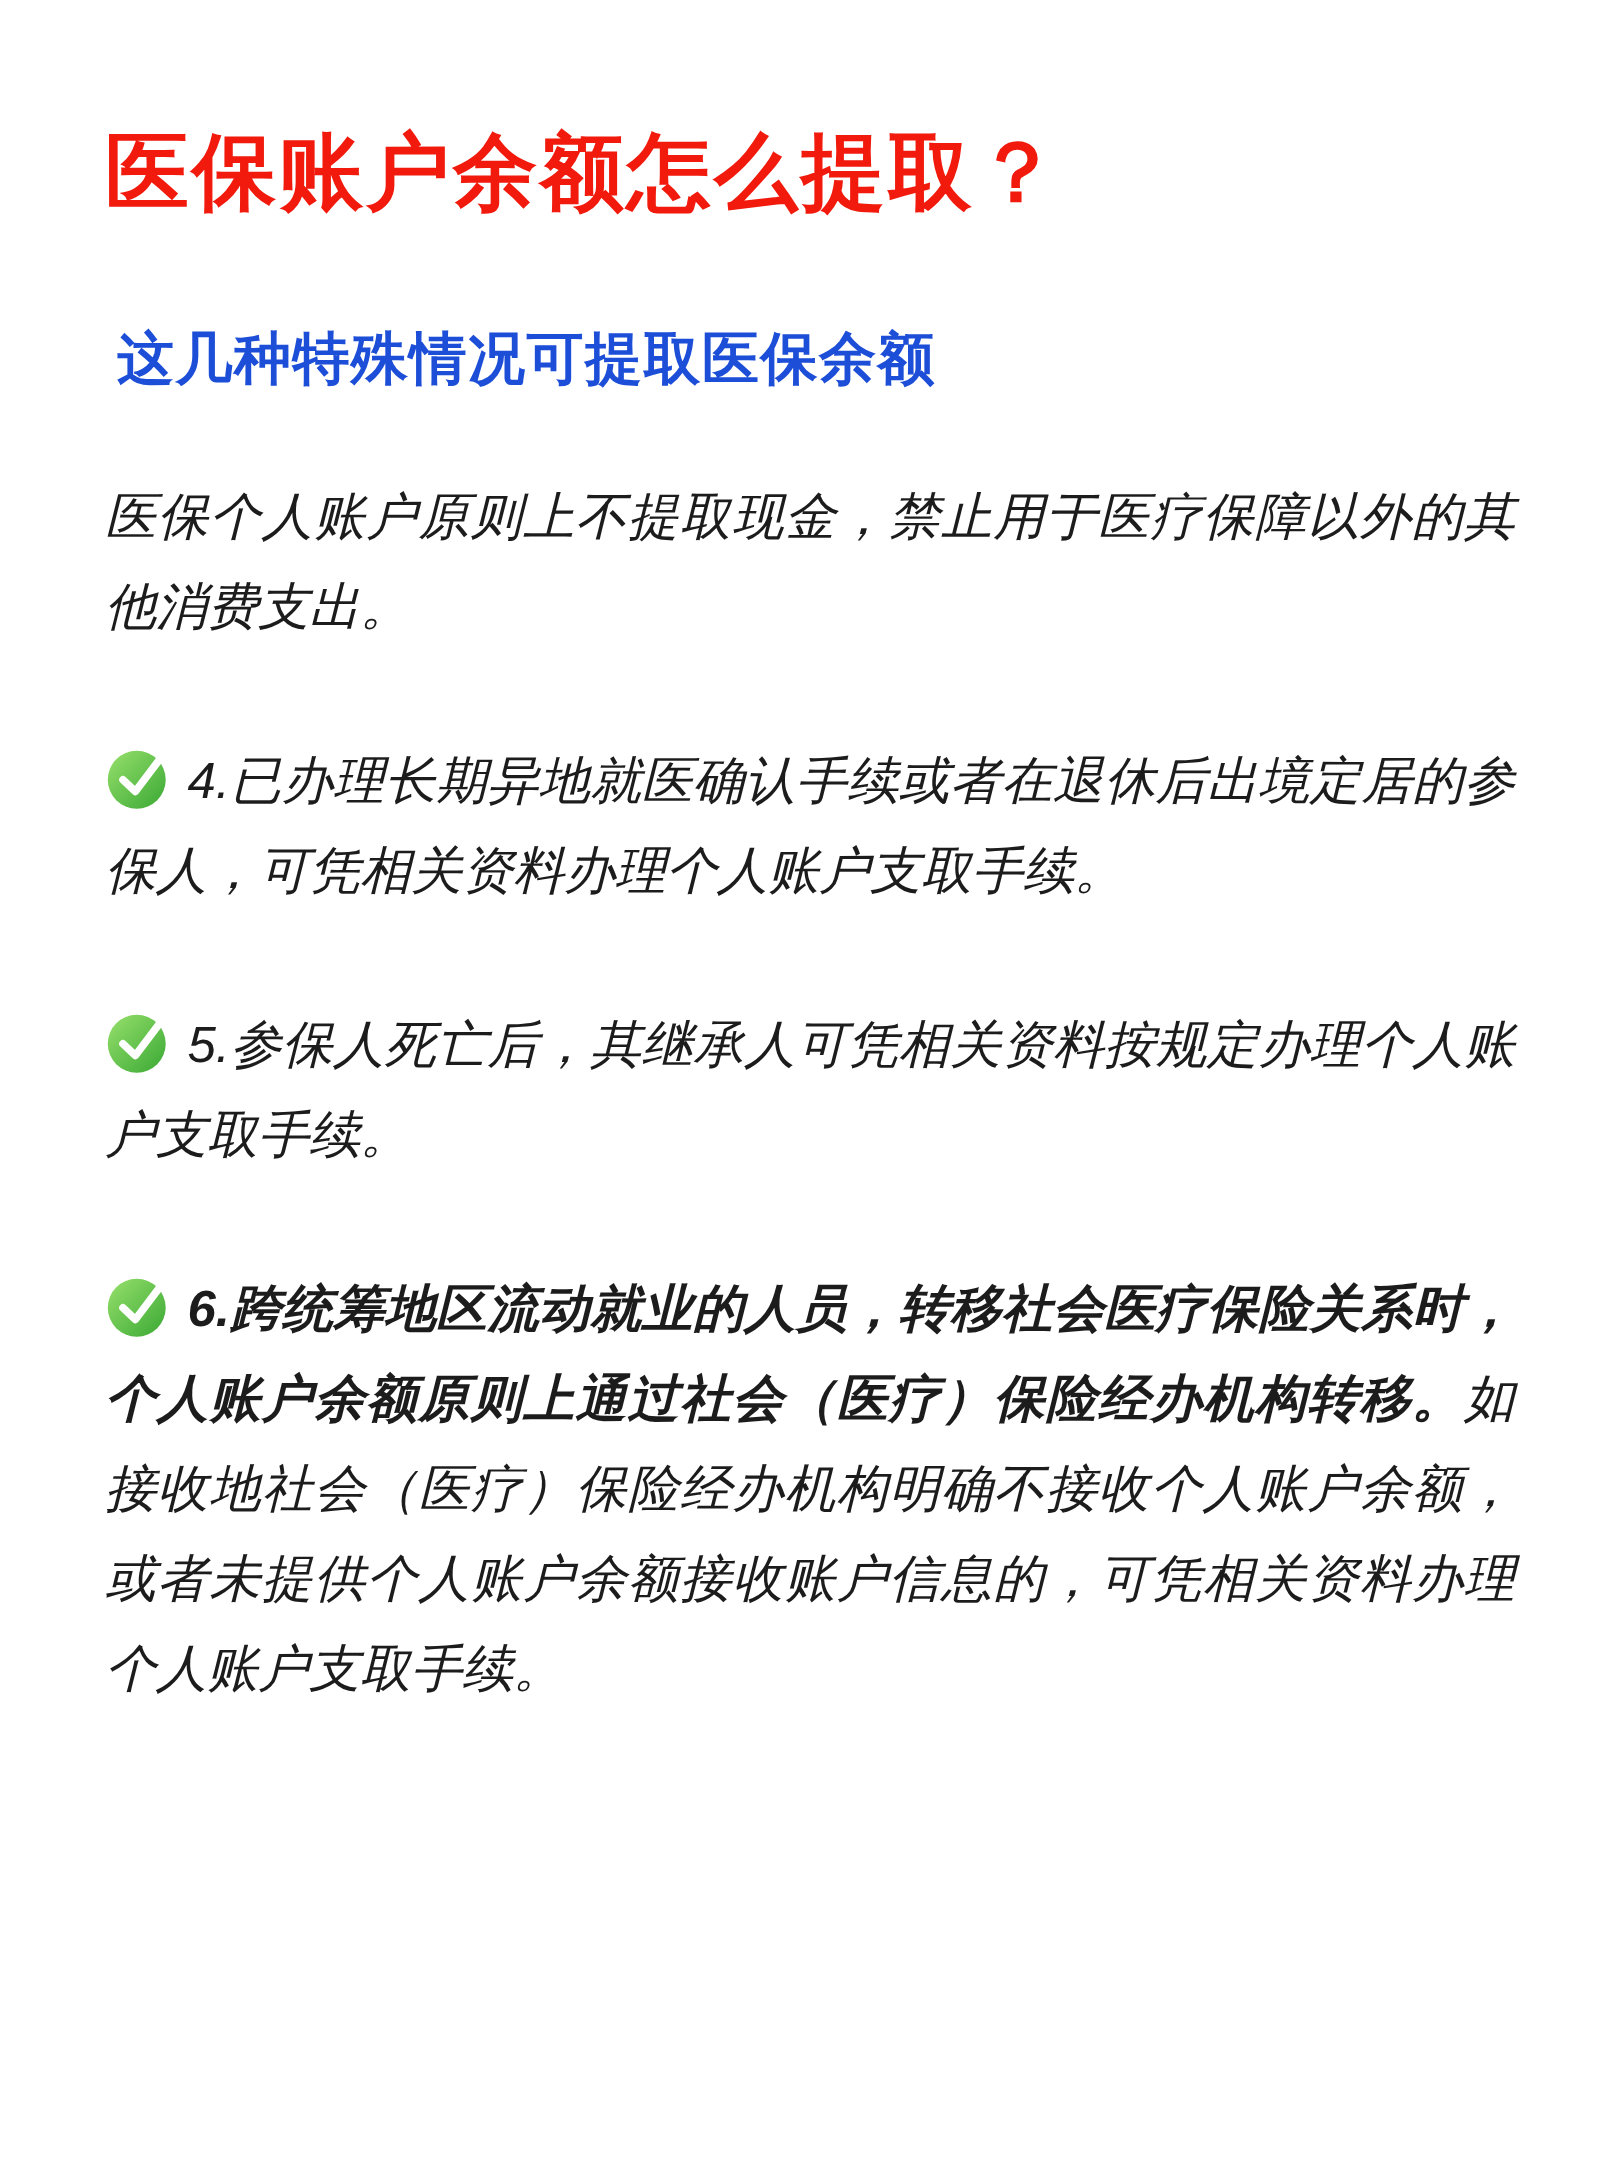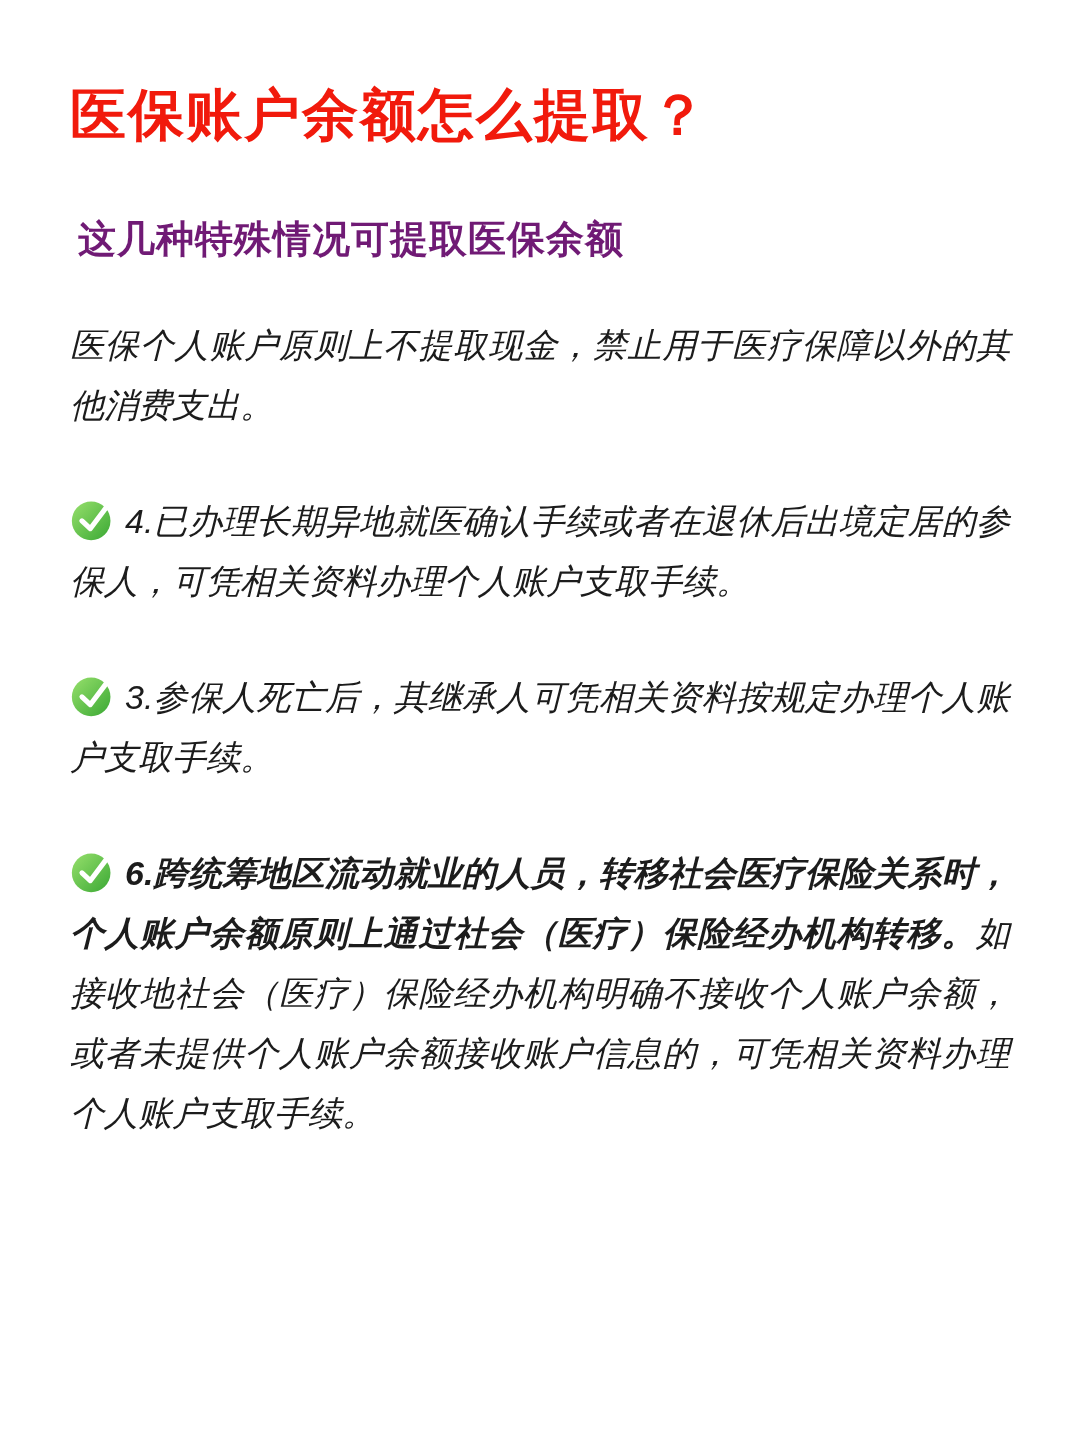--- a/index.html
+++ b/index.html
@@ -21,21 +21,21 @@
     margin: 26px 0 0 0;
     font-size: 56px;
     font-weight: 900;
     letter-spacing: 2px;
     color: #f11a0c;
   }
   .subtitle {
     margin: 60px 8px 0 8px;
     font-size: 38px;
     font-weight: 800;
-    color: #701a75;
+    color: #1d4ed8;
     letter-spacing: 1px;
   }
   .para {
     margin: 50px 0 0 0;
     font-size: 34px;
     line-height: 60px;
     text-align: justify;
     color: #1c1c1c;
     font-style: italic;
   }
@@ -76,21 +76,21 @@
 
 
   <p class="para item"><span class="check"><svg viewBox="0 0 50 50" width="46" height="46">
           <circle cx="23" cy="27" r="21" fill="url(#checkGrad)"></circle>
           <path d="M13 27 L22 35.5 L40.5 11" fill="none" stroke="#ffffff" stroke-width="5.5" stroke-linecap="round" stroke-linejoin="round"></path>
         </svg></span><span class="bold"></span><span>4.已办理长期异地就医确认手续或者在退休后出境定居的参保人，可凭相关资料办理个人账户支取手续。</span></p>
 
   <p class="para item"><span class="check"><svg viewBox="0 0 50 50" width="46" height="46">
           <circle cx="23" cy="27" r="21" fill="url(#checkGrad)"></circle>
           <path d="M13 27 L22 35.5 L40.5 11" fill="none" stroke="#ffffff" stroke-width="5.5" stroke-linecap="round" stroke-linejoin="round"></path>
-        </svg></span><span class="bold"></span><span>3.参保人死亡后，其继承人可凭相关资料按规定办理个人账户支取手续。</span></p>
+        </svg></span><span class="bold"></span><span>5.参保人死亡后，其继承人可凭相关资料按规定办理个人账户支取手续。</span></p>
 
 
   <p class="para item"><span class="check"><svg viewBox="0 0 50 50" width="46" height="46">
           <circle cx="23" cy="27" r="21" fill="url(#checkGrad)"></circle>
           <path d="M13 27 L22 35.5 L40.5 11" fill="none" stroke="#ffffff" stroke-width="5.5" stroke-linecap="round" stroke-linejoin="round"></path>
         </svg></span><span class="bold">6.跨统筹地区流动就业的人员，转移社会医疗保险关系时，个人账户余额原则上通过社会（医疗）保险经办机构转移。</span><span>如接收地社会（医疗）保险经办机构明确不接收个人账户余额，或者未提供个人账户余额接收账户信息的，可凭相关资料办理个人账户支取手续。</span></p>
 
 </div>
 
 </body></html>

